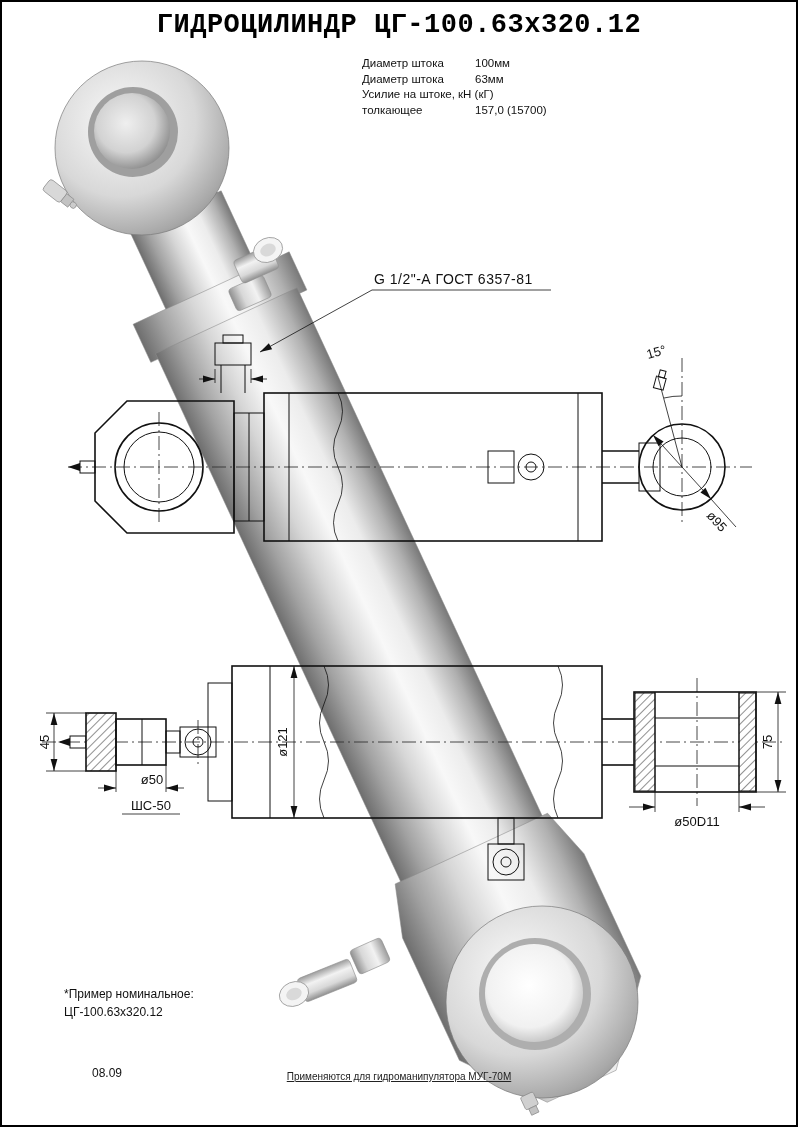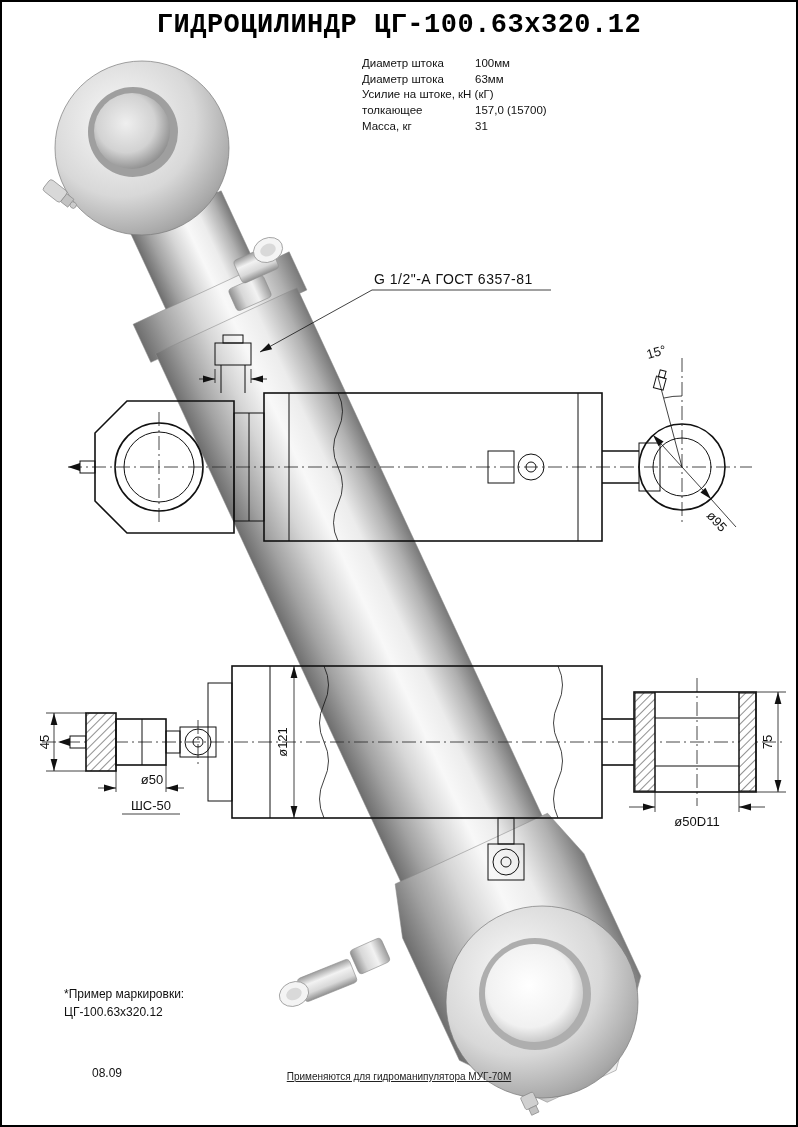--- a/index.html
+++ b/index.html
@@ -264,27 +264,23 @@
         <span class="val">63мм</span>
       </div>
     <div class="row">
         <span class="lbl">Усилие на штоке, кН (кГ)</span>
         <span class="val"></span>
       </div>
     <div class="row">
         <span class="lbl">толкающее</span>
         <span class="val">157,0 (15700)</span>
       </div>
-    <div class="row">
-        <span class="lbl">Масса, кг</span>
-        <span class="val">31</span>
-      </div>
   </div>
 
   <div class="marknote">
-    <div>*Пример маркировки:</div>
+    <div>*Пример номинальное:</div>
     <div>ЦГ-100.63х320.12</div>
     <div class="indent">08.09</div>
   </div>
 
   <div class="footer">Применяются для гидроманипулятора МУГ-70М</div>
 
 </div>
 
 </body></html>

